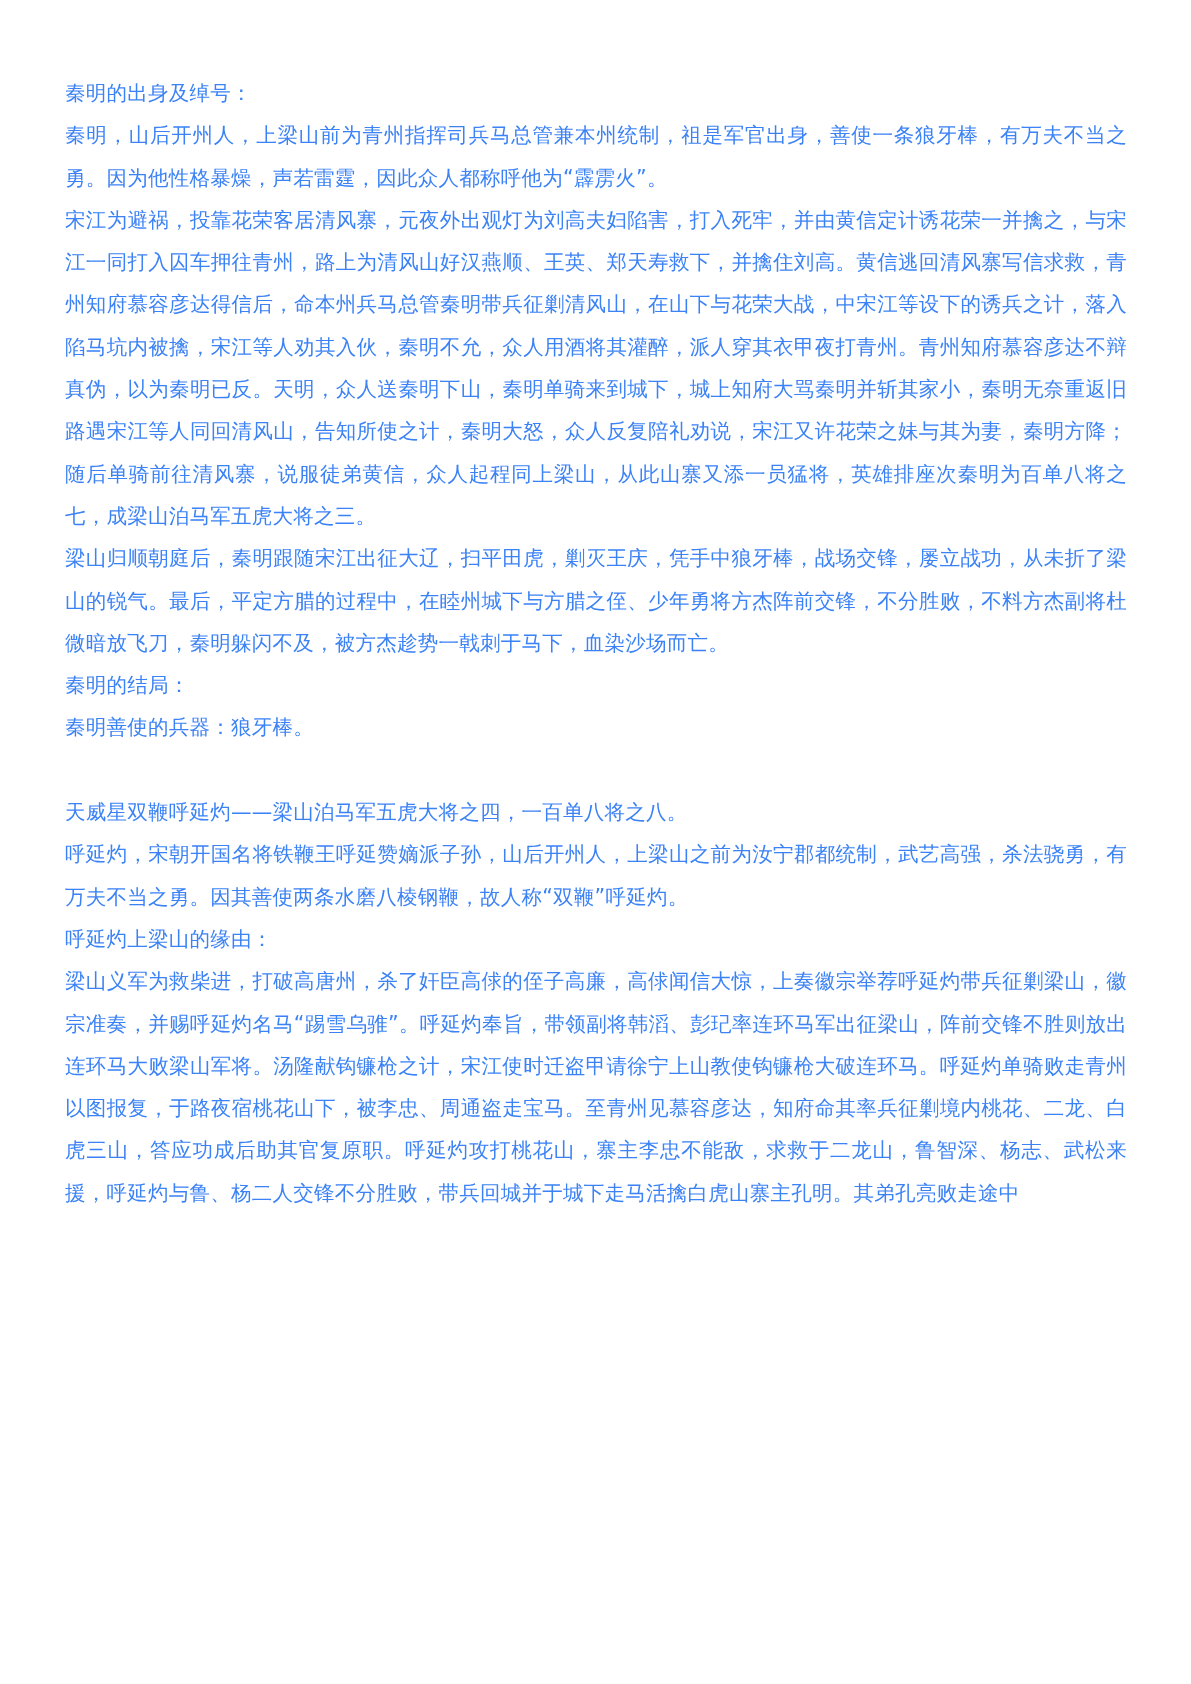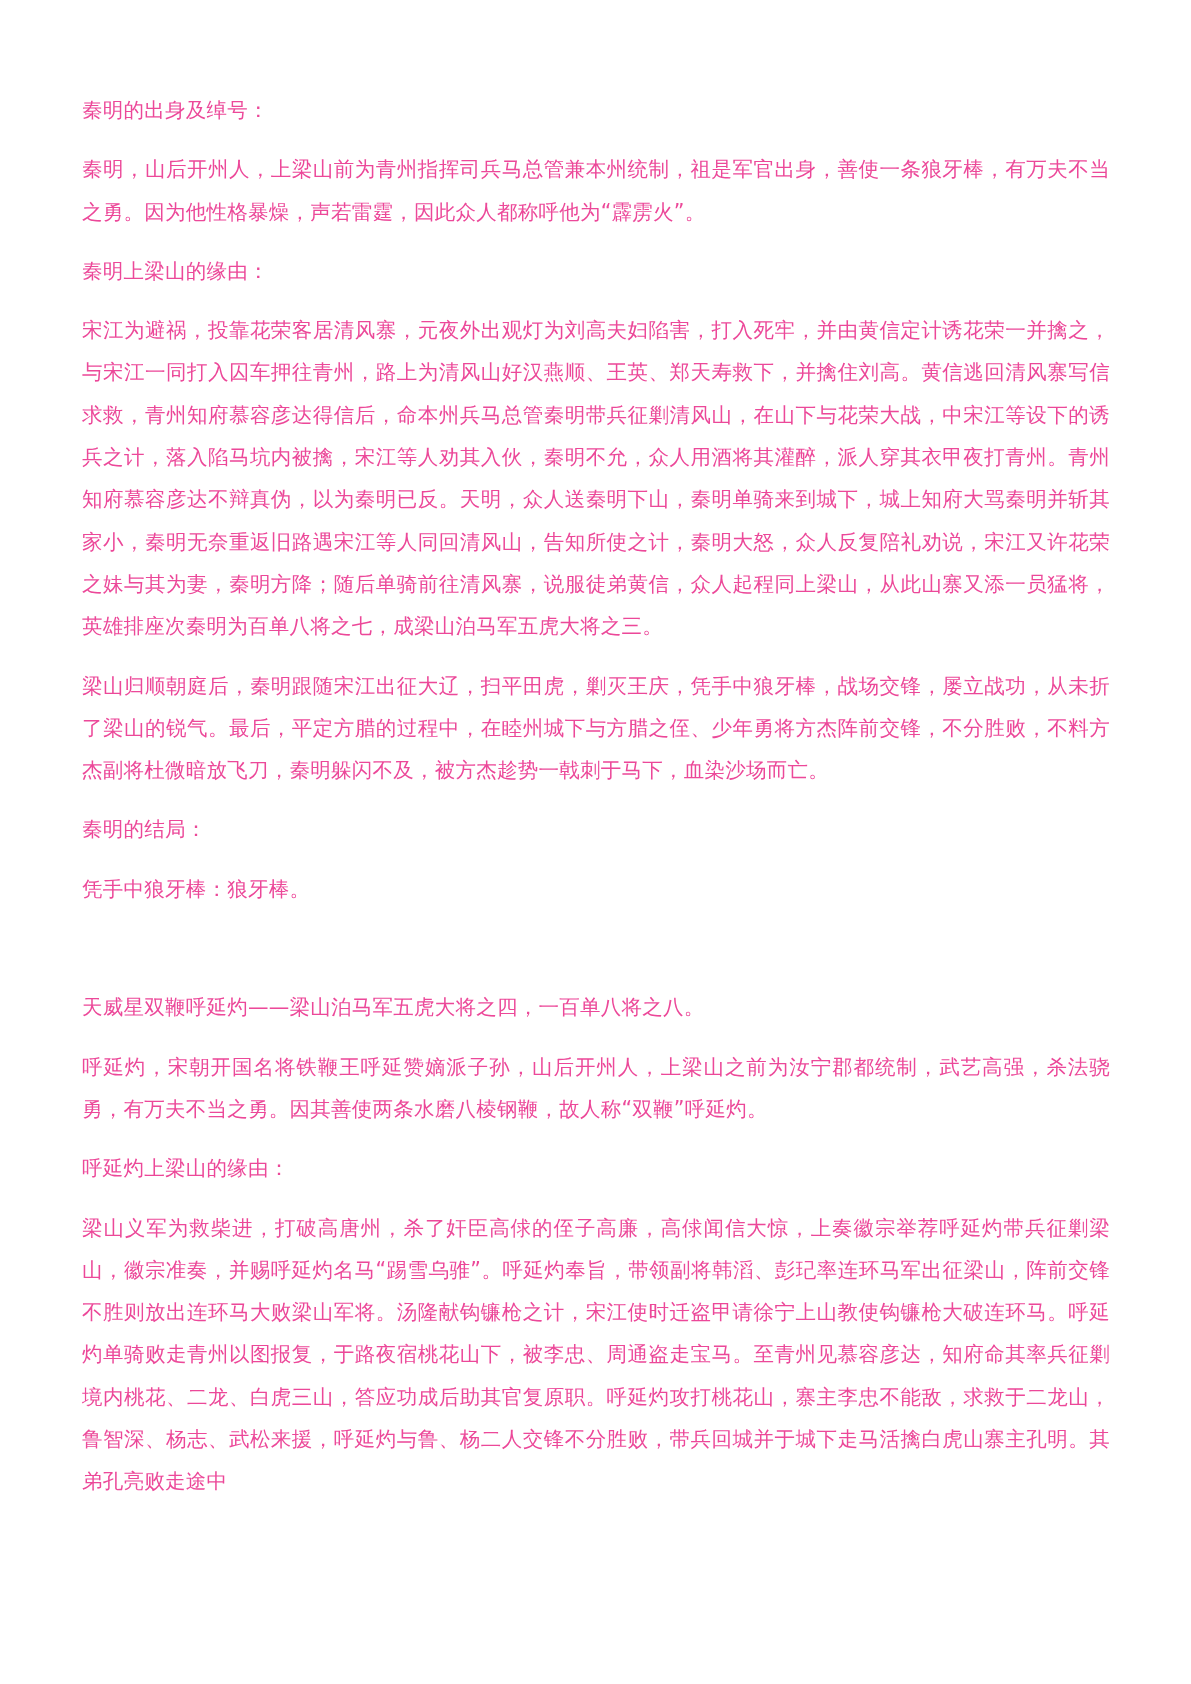--- a/index.html
+++ b/index.html
@@ -25,23 +25,23 @@
     left: 65px;
     top: 72px;
     width: 1062px;
   }
   .para {
     font-size: 20.5px;
     line-height: 42.3px;
     letter-spacing: 0.25px;
     text-align: justify;
     text-justify: inter-ideograph;
-    margin: 17px;
+    margin: 0;
     padding: 0;
-    color: #ec4899;
+    color: #3b82f6;
     font-weight: 400;
     text-indent: 0;
     word-break: break-all;
   }
   .para.heading-line {
     text-align: left;
   }
   .spacer {
     height: 42.3px;
   }
@@ -49,29 +49,28 @@
 </head>
 <body>
 
 <div class="page">
   <div class="doc-body">
 
     <p class="para heading-line">秦明的出身及绰号：</p>
 
     <p class="para">秦明，山后开州人，上梁山前为青州指挥司兵马总管兼本州统制，祖是军官出身，善使一条狼牙棒，有万夫不当之勇。因为他性格暴燥，声若雷霆，因此众人都称呼他为“霹雳火”。</p>
 
-    <p class="para heading-line">秦明上梁山的缘由：</p>
 
     <p class="para">宋江为避祸，投靠花荣客居清风寨，元夜外出观灯为刘高夫妇陷害，打入死牢，并由黄信定计诱花荣一并擒之，与宋江一同打入囚车押往青州，路上为清风山好汉燕顺、王英、郑天寿救下，并擒住刘高。黄信逃回清风寨写信求救，青州知府慕容彦达得信后，命本州兵马总管秦明带兵征剿清风山，在山下与花荣大战，中宋江等设下的诱兵之计，落入陷马坑内被擒，宋江等人劝其入伙，秦明不允，众人用酒将其灌醉，派人穿其衣甲夜打青州。青州知府慕容彦达不辩真伪，以为秦明已反。天明，众人送秦明下山，秦明单骑来到城下，城上知府大骂秦明并斩其家小，秦明无奈重返旧路遇宋江等人同回清风山，告知所使之计，秦明大怒，众人反复陪礼劝说，宋江又许花荣之妹与其为妻，秦明方降；随后单骑前往清风寨，说服徒弟黄信，众人起程同上梁山，从此山寨又添一员猛将，英雄排座次秦明为百单八将之七，成梁山泊马军五虎大将之三。</p>
 
     <p class="para">梁山归顺朝庭后，秦明跟随宋江出征大辽，扫平田虎，剿灭王庆，凭手中狼牙棒，战场交锋，屡立战功，从未折了梁山的锐气。最后，平定方腊的过程中，在睦州城下与方腊之侄、少年勇将方杰阵前交锋，不分胜败，不料方杰副将杜微暗放飞刀，秦明躲闪不及，被方杰趁势一戟刺于马下，血染沙场而亡。</p>
 
     <p class="para heading-line">秦明的结局：</p>
 
-    <p class="para heading-line">凭手中狼牙棒：狼牙棒。</p>
+    <p class="para heading-line">秦明善使的兵器：狼牙棒。</p>
 
     <div class="spacer"></div>
 
     <p class="para heading-line">天威星双鞭呼延灼——梁山泊马军五虎大将之四，一百单八将之八。</p>
 
 
     <p class="para">呼延灼，宋朝开国名将铁鞭王呼延赞嫡派子孙，山后开州人，上梁山之前为汝宁郡都统制，武艺高强，杀法骁勇，有万夫不当之勇。因其善使两条水磨八棱钢鞭，故人称“双鞭”呼延灼。</p>
 
     <p class="para heading-line">呼延灼上梁山的缘由：</p>
 

